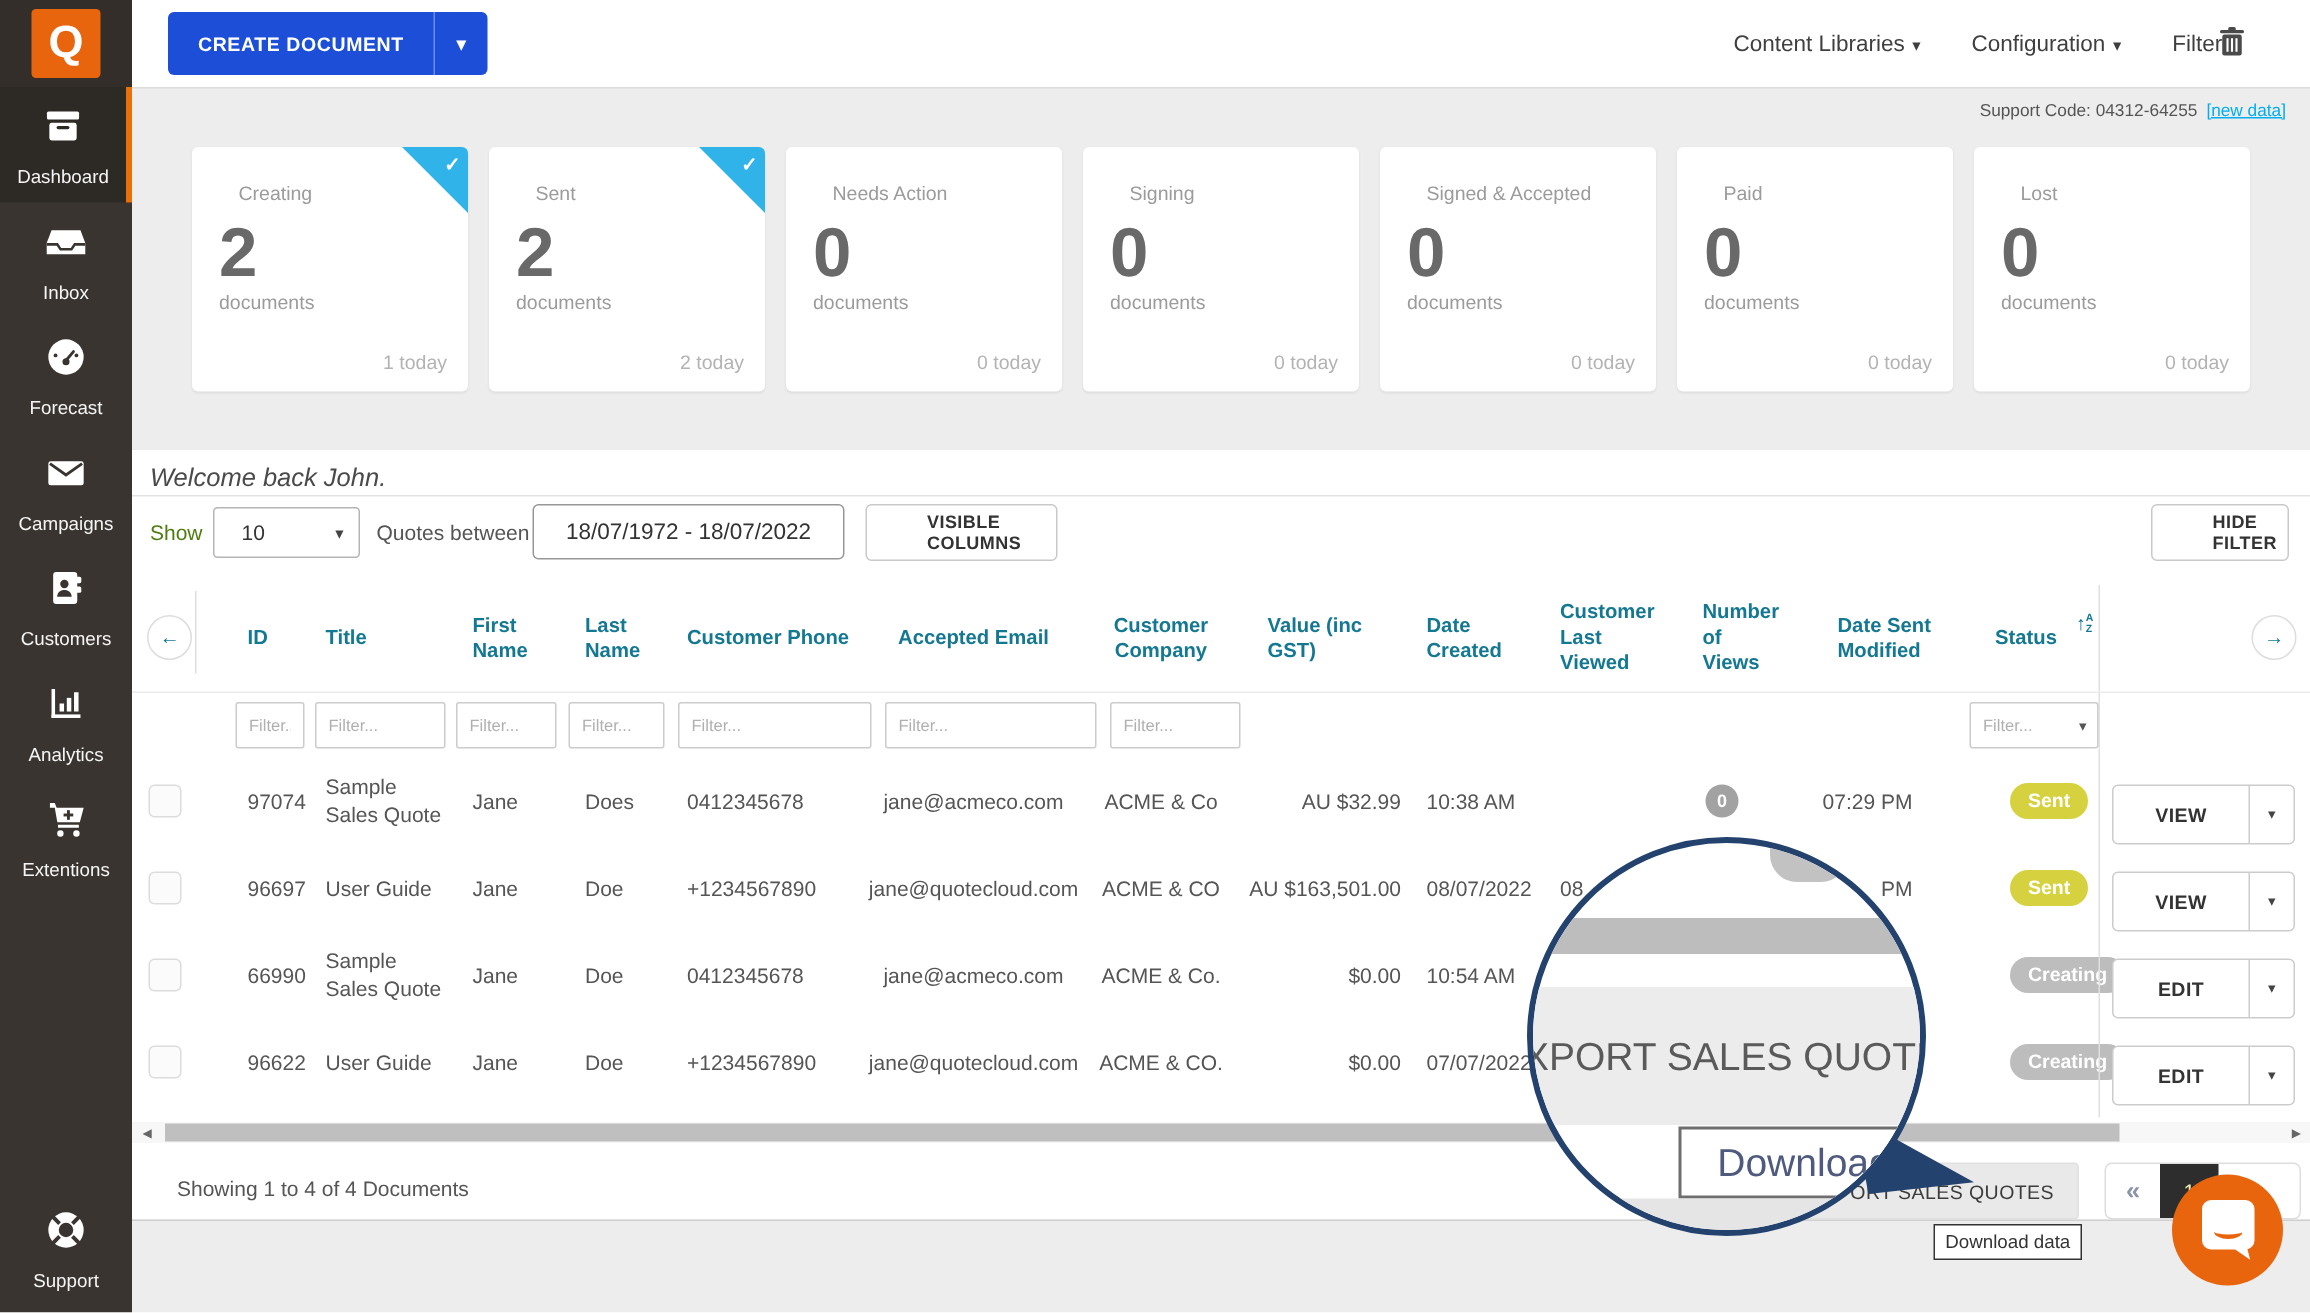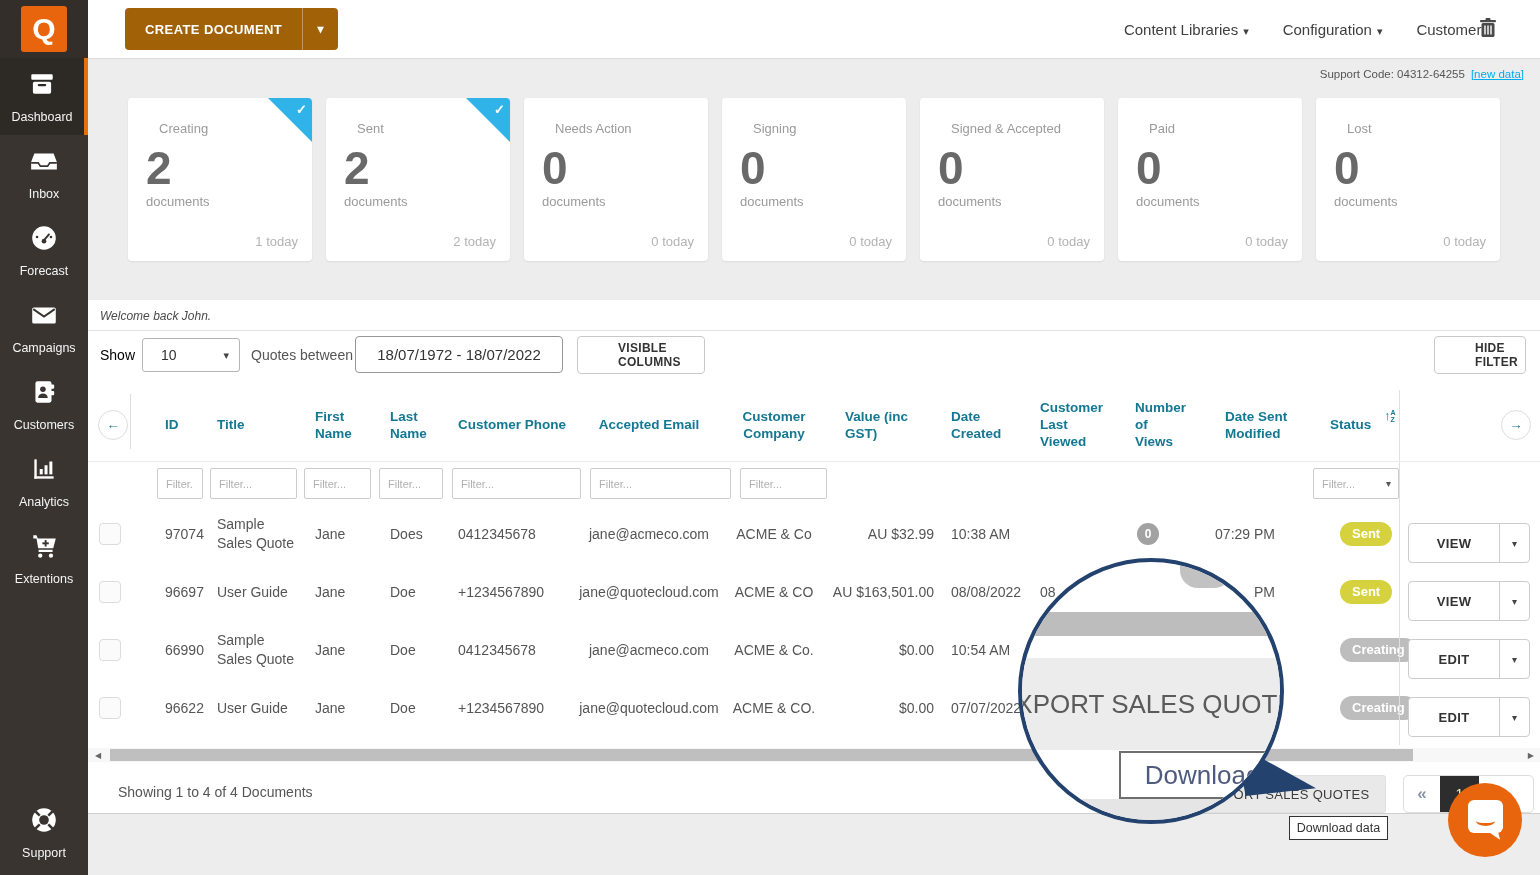--- a/index.html
+++ b/index.html
@@ -12,21 +12,21 @@
   .logo-block { height:58px; background:#332e29; display:flex; align-items:center; justify-content:center; }
   .logo { width:46px; height:46px; background:#e8650e; border-radius:3px; color:#fff; font-weight:bold; font-size:30px; display:flex; align-items:center; justify-content:center; }
   .side-item { display:flex; flex-direction:column; align-items:center; justify-content:center; height:77px; cursor:pointer; }
   .side-item svg { width:30px; height:30px; margin-bottom:7px; }
   .side-item .lbl { color:#f5f5f5; font-size:12.5px; }
   .side-item.active { background:#2d2925; border-right:4px solid #e8700a; }
   .side-support { position:absolute; bottom:4px; left:0; width:100%; }
 
   
   .topbar { position:absolute; left:88px; top:0; width:1452px; height:58px; background:#fff; display:flex; align-items:center; z-index:5; }
-  .create-btn { margin-left:37px; height:42px; background:#a16207; border-radius:4px; display:flex; align-items:center; color:#fff; font-weight:bold; font-size:13px; letter-spacing:.4px; cursor:pointer; }
+  .create-btn { margin-left:24px; height:42px; background:#1d4ed8; border-radius:4px; display:flex; align-items:center; color:#fff; font-weight:bold; font-size:13px; letter-spacing:.4px; cursor:pointer; }
   .create-btn .txt { padding:0 20px; }
   .create-btn .caret { width:36px; height:42px; border-left:1px solid rgba(255,255,255,.35); display:flex; align-items:center; justify-content:center; font-size:12px; }
   .top-menus { margin-left:auto; display:flex; align-items:center; gap:34px; padding-right:48px; }
   .menu-item { font-size:15px; color:#3f3f3f; cursor:pointer; }
   .menu-item .chev { font-size:11px; margin-left:5px; color:#3f3f3f; }
   .trash { position:absolute; right:42px; top:17px; cursor:pointer; }
 
   
   .gray-panel { position:absolute; left:88px; top:58px; width:1452px; height:242px; background:#ededed; border-top:1px solid #dcdcdc; }
   .support-line { position:absolute; top:9px; right:16px; font-size:11.5px; color:#555; }
@@ -35,25 +35,25 @@
   .card { position:relative; width:184px; height:163px; background:#fff; border-radius:4px; box-shadow:0 1px 2px rgba(0,0,0,.08); padding:22px 18px 12px 18px; overflow:hidden; }
   .card .c-title { font-size:13px; color:#9b9b9b; }
   .card .c-num { font-size:46px; font-weight:bold; color:#696969; margin-top:6px; line-height:1.05; }
   .card .c-unit { font-size:13px; color:#9b9b9b; margin-top:2px; }
   .card .c-today { position:absolute; right:14px; bottom:12px; font-size:13px; color:#b3b3b3; }
   .ribbon { position:absolute; top:0; right:0; width:0; height:0; border-top:44px solid #2fb3e8; border-left:44px solid transparent; }
   .ribbon-check { position:absolute; top:4px; right:5px; color:#fff; font-size:13px; font-weight:bold; }
 
   
   .main { position:absolute; left:88px; top:300px; width:1452px; height:513px; background:#fff; }
-  .welcome { position:absolute; left:12px; top:9px; font-size:12px; font-style:italic; color:#4a4a4a; }
+  .welcome { position:absolute; left:12px; top:9px; font-size:17px; font-style:italic; color:#4a4a4a; }
   .welcome-rule { position:absolute; left:0; top:30px; width:1452px; border-top:1px solid #e3e3e3; }
 
   .toolbar { position:absolute; left:0; top:36px; width:1452px; height:40px; }
-  .show-lbl { position:absolute; left:12px; top:11px; font-size:14px; color:#000000; }
+  .show-lbl { position:absolute; left:12px; top:11px; font-size:14px; color:#4d7c0f; }
   .page-size { position:absolute; left:54px; top:2px; width:98px; height:34px; border:1px solid #b5b5b5; border-radius:3px; background:#fff; font-size:14px; color:#333; display:flex; align-items:center; cursor:pointer; }
   .page-size .val { padding-left:18px; }
   .page-size .chev { margin-left:auto; padding-right:10px; font-size:11px; color:#444; }
   .between-lbl { position:absolute; left:163px; top:11px; font-size:14px; color:#555; }
   .date-range { position:absolute; left:267px; top:0; width:208px; height:37px; border:1px solid #979797; border-radius:4px; background:#fff; font-size:15px; color:#333; display:flex; align-items:center; justify-content:center; cursor:text; }
   .btn-light { border:1px solid #c9c9c9; border-radius:4px; background:#fff; font-size:12px; font-weight:bold; color:#333; letter-spacing:.3px; display:flex; align-items:center; justify-content:center; cursor:pointer;padding-left:40px; }
   .visible-cols { position:absolute; left:489px; top:0; width:128px; height:38px; }
   .hide-filter { position:absolute; right:14px; top:0; width:92px; height:38px; }
 
   
@@ -226,21 +226,21 @@
   </aside>
 
   <header class="topbar">
     <div class="create-btn">
       <span class="txt">CREATE DOCUMENT</span>
       <span class="caret">▾</span>
     </div>
     <nav class="top-menus">
       <span class="menu-item"><span>Content Libraries</span><span class="chev">▾</span></span>
       <span class="menu-item"><span>Configuration</span><span class="chev">▾</span></span>
-      <span class="menu-item"><span>Customer</span><span class="chev">▾</span></span>
+      <span class="menu-item"><span>Filter</span><span class="chev">▾</span></span>
     </nav>
     <span class="trash"><svg width="20" height="22" viewBox="0 0 20 22">
           <rect x="3.5" y="6" width="13" height="14" rx="1.5" fill="#4a4a4a"></rect>
           <rect x="2" y="3" width="16" height="2.2" rx="1" fill="#4a4a4a"></rect>
           <rect x="7.5" y="1" width="5" height="2.5" rx="1" fill="#4a4a4a"></rect>
           <g stroke="#fff" stroke-width="1.4">
             <line x1="7" y1="8.5" x2="7" y2="17.5"></line>
             <line x1="10" y1="8.5" x2="10" y2="17.5"></line>
             <line x1="13" y1="8.5" x2="13" y2="17.5"></line>
           </g>
@@ -385,21 +385,21 @@
             <div class="cb"></div>
           </div>
         <div class="c-id">96697</div>
         <div class="c-title">User Guide</div>
         <div class="c-first">Jane</div>
         <div class="c-last">Doe</div>
         <div class="c-phone">+1234567890</div>
         <div class="c-email">jane@quotecloud.com</div>
         <div class="c-company">ACME &amp; CO</div>
         <div class="c-value">AU $163,501.00</div>
-        <div class="c-created">08/08/2022</div>
+        <div class="c-created">08/07/2022</div>
         <div class="c-viewed">08</div>
         <div class="c-views"></div>
         <div class="c-modified">PM</div>
         <div class="c-status"><span class="status-badge badge-sent">Sent</span></div>
       </div>
 
       <div class="tgrid trow">
         <div>
             <div class="cb"></div>
           </div>

